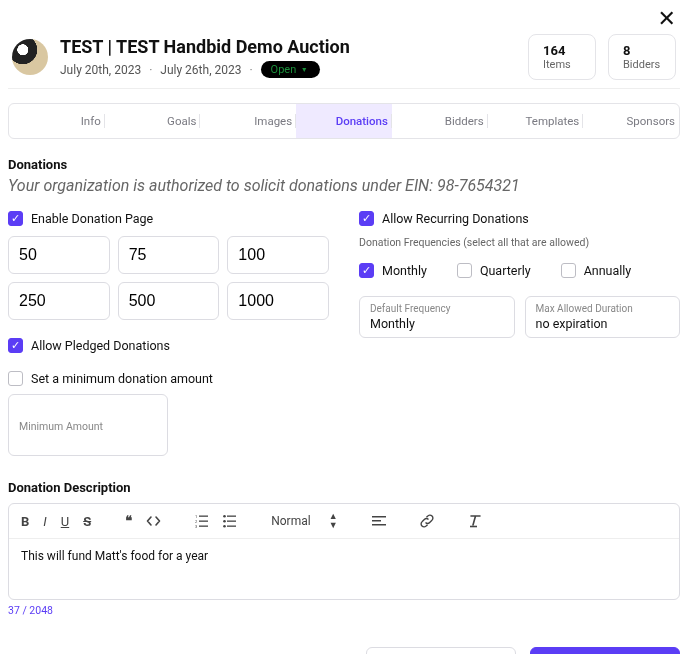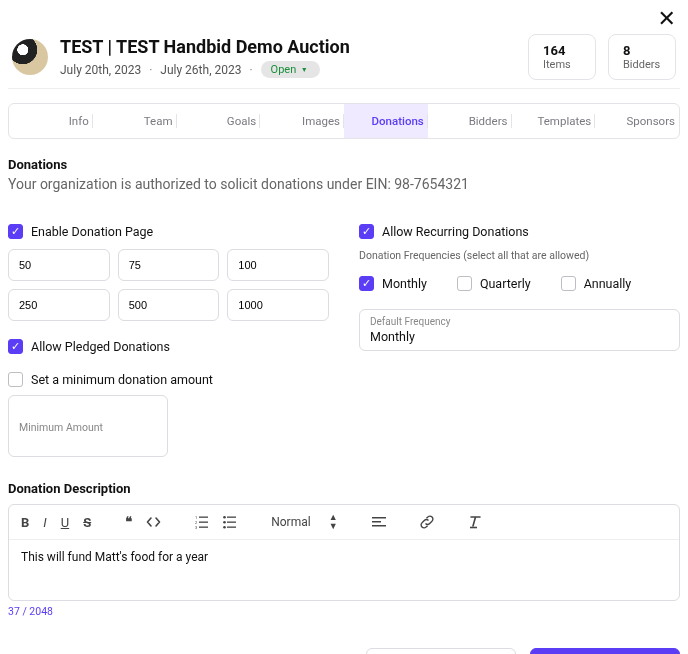--- a/index.html
+++ b/index.html
@@ -12,38 +12,38 @@
     padding: 8px 8px 20px 8px;
   }
   .close-row { display:flex; justify-content:flex-end; padding: 0 4px; }
   .close-x { font-size: 22px; line-height: 1; cursor:pointer; }
   .header { display:flex; align-items:center; gap:12px; padding: 4px 4px 8px 4px; border-bottom:1px solid #eee; }
   .avatar { width:36px; height:36px; border-radius:50%; background: radial-gradient(circle at 30% 30%, #fff 0 15%, #222 16% 40%, #d9c7a1 41% 100%); flex-shrink:0; }
   .title-block { flex:1; }
   .page-title { font-size: 18px; font-weight:700; }
   .sub-row { display:flex; align-items:center; gap:8px; color:#555; font-size:12px; margin-top:4px; }
   .dot { color:#888; }
-  .status-pill { background:#e5e5e5; color:#1a8f3a; border-radius:12px; padding:2px 14px 2px 10px; font-size:11px; display:inline-flex; align-items:center; gap:6px; }
+  .status-pill { background:#000000; color:#1a8f3a; border-radius:12px; padding:2px 14px 2px 10px; font-size:11px; display:inline-flex; align-items:center; gap:6px; }
   .chev { font-size:8px; color:#1a8f3a; }
   .stat-card { border:1px solid #e4e4e8; border-radius:8px; padding:8px 14px; min-width:68px; }
   .stat-num { font-weight:700; font-size:13px; }
   .stat-lbl { font-size:11px; color:#666; }
   .tabs { display:flex; border:1px solid #e4e4e8; border-radius:6px; margin:14px 0 18px 0; overflow:hidden; }
   .tab { flex:1; text-align:right; padding:10px 4px; font-size:11.5px; color:#7a7a82; position:relative; cursor:pointer; }
   .tab:not(:last-child)::after { content:""; position:absolute; right:0; top:30%; height:40%; width:1px; background:#e4e4e8; }
   .tab.active { background:#efeaff; color:#5b3df5; font-weight:500; }
   .section-title { font-weight:700; font-size:13px; margin-bottom:4px; }
-  .hint { color:#666; font-size:14px; margin-bottom:26px; }
+  .hint { font-style:italic; color:#666; font-size:16px; margin-bottom:10px; }
   .cols { display:flex; gap:30px; }
   .col { flex:1; }
   .check-row { display:flex; align-items:center; gap:8px; font-size:12.5px; margin:6px 0; }
   .cbox { width:15px; height:15px; border:1.5px solid #bdbdc4; border-radius:3px; display:inline-flex; align-items:center; justify-content:center; font-size:11px; color:#fff; cursor:pointer; flex-shrink:0;}
   .cbox.checked { background:#5b3df5; border-color:#5b3df5; }
   .amount-grid { display:grid; grid-template-columns: repeat(3, 1fr); gap:8px; margin:10px 0 18px 0; }
-  .amount-grid input { width:100%; border:1px solid #dcdce2; border-radius:6px; padding:9px 10px; font-size:11px; }
+  .amount-grid input { width:100%; border:1px solid #dcdce2; border-radius:6px; padding:9px 10px; font-size:16px; }
   .mini-hint { font-size:10.5px; color:#666; margin:10px 0 8px 0; }
   .freq-row { display:flex; gap:30px; align-items:center; margin-bottom:12px; }
   .freq-fields { display:flex; gap:10px;border-radius:15px; }
   .field-box { border:1px solid #dcdce2; border-radius:6px; padding:6px 10px; flex:1; }
   .field-lbl { font-size:10px; color:#888; }
   .field-val { font-size:12.5px; margin-top:2px; }
   .min-amount { border:1px solid #dcdce2; border-radius:6px; padding:25px 10px 22px 10px; width:160px; margin-top:8px; }
   .min-amount-lbl { font-size:10.5px; color:#888; }
   .desc-section { margin-top:24px; }
   .editor-wrap { border:1px solid #dcdce2; border-radius:6px; margin-top:8px; }
@@ -86,21 +86,20 @@
     <div class="stat-lbl">Items</div>
   </div>
   <div class="stat-card">
     <div class="stat-num">8</div>
     <div class="stat-lbl">Bidders</div>
   </div>
 </div>
 
 <div class="tabs">
   <div class="tab">Info</div>
-  <div class="tab">Team</div>
   <div class="tab">Goals</div>
   <div class="tab">Images</div>
   <div class="tab active">Donations</div>
   <div class="tab">Bidders</div>
   <div class="tab">Templates</div>
   <div class="tab">Sponsors</div>
 </div>
 
 <div class="section-title">Donations</div>
 <div class="hint">Your organization is authorized to solicit donations under EIN: 98-7654321</div>
@@ -150,20 +149,24 @@
       <div class="check-row">
         <span class="cbox"></span>
         <span>Annually</span>
       </div>
     </div>
     <div class="freq-fields">
       <div class="field-box">
         <div class="field-lbl">Default Frequency</div>
         <div class="field-val">Monthly</div>
       </div>
+      <div class="field-box">
+        <div class="field-lbl">Max Allowed Duration</div>
+        <div class="field-val">no expiration</div>
+      </div>
     </div>
   </div>
 </div>
 
 <div class="desc-section">
   <div class="section-title">Donation Description</div>
   <div class="editor-wrap">
     <div class="toolbar">
       <span class="tb-btn">
           <b>B</b>

